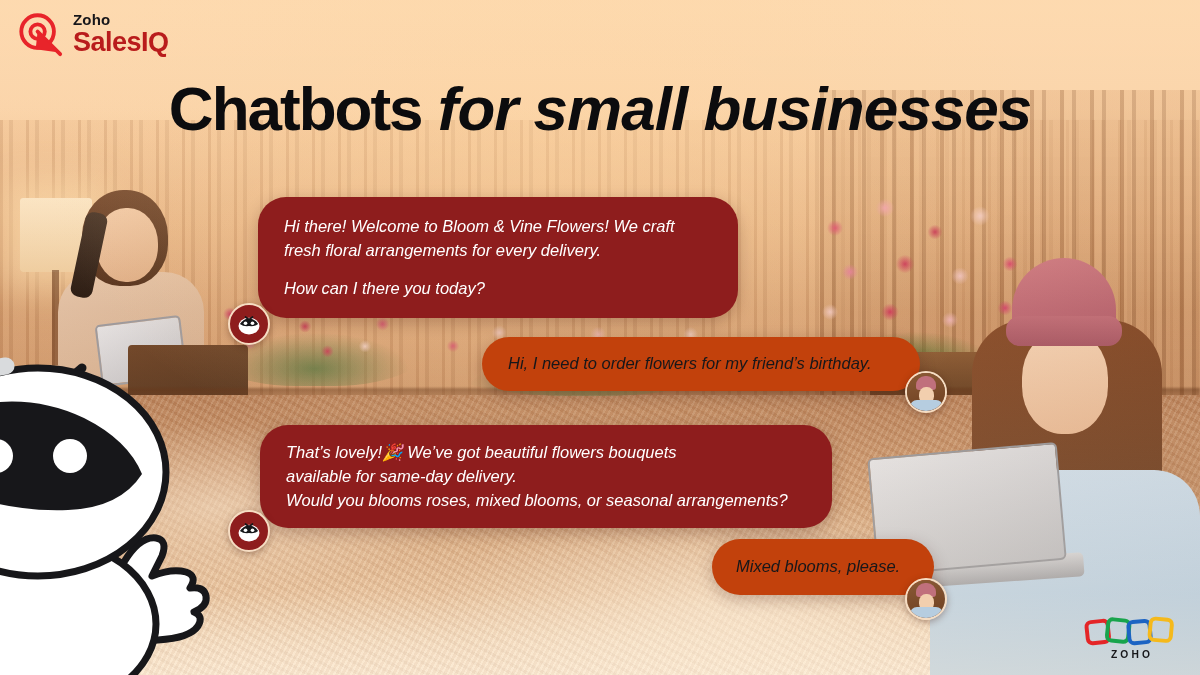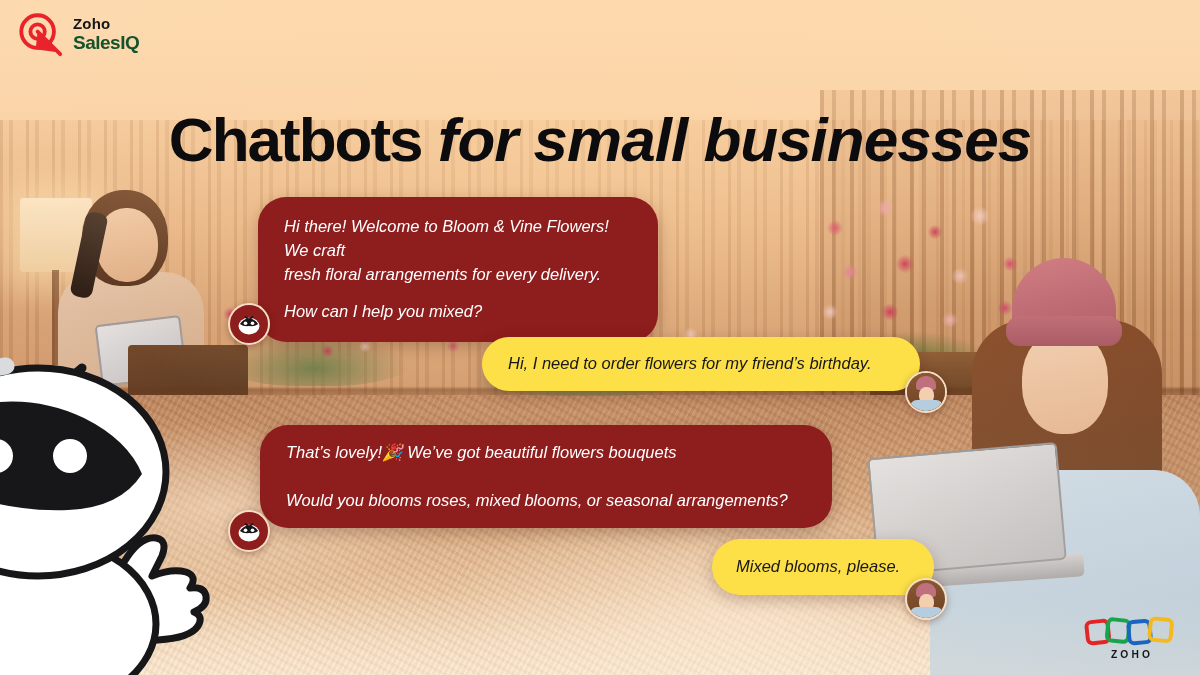--- a/index.html
+++ b/index.html
@@ -102,36 +102,36 @@
     border-radius:5px;background:linear-gradient(180deg,#d0d2d6,#9fa1a7);}
   .bg-warm{position:absolute;inset:0;background:
       radial-gradient(ellipse 700px 420px at 46% 26%,rgba(255,214,160,.36),transparent 72%),
       linear-gradient(180deg,rgba(255,216,170,.60) 0%,rgba(255,206,158,.22) 14%,rgba(170,92,46,.06) 46%,rgba(255,226,190,.18) 88%,rgba(255,238,214,.42) 100%);}
 
   
   .logo{position:absolute;left:16px;top:10px;display:flex;align-items:center;gap:9px;}
   .logo-mark{width:48px;height:48px;flex:none;}
   .logo-txt{line-height:1;}
   .logo-zoho{font-size:15px;font-weight:700;color:#16161a;letter-spacing:.2px;}
-  .logo-name{font-size:19px;font-weight:800;color:#14532d;letter-spacing:-.5px;margin-top:2px;}
+  .logo-name{font-size:27px;font-weight:800;color:#b91c1c;letter-spacing:-.5px;margin-top:2px;}
 
   
   .headline{position:absolute;left:0;top:78px;width:1200px;text-align:center;
-    font-size:62px;line-height:1;color:#0c0c0e;white-space:nowrap;margin-top:31px;}
+    font-size:62px;line-height:1;color:#0c0c0e;white-space:nowrap;}
   .headline .hl-a{font-weight:800;letter-spacing:-2px;}
   .headline .hl-b{font-weight:700;font-style:italic;letter-spacing:-1px;}
 
   
   .bubble{position:absolute;border-radius:28px;padding:18px 26px;font-style:italic;
     font-size:16.5px;line-height:1.44;box-shadow:0 5px 16px rgba(60,20,10,.26);}
   .bubble.bot{background:#8e1d1d;color:#fff;}
-  .bubble.user{background:#fde047;color:#17171a;}
+  .bubble.user{background:#c2410c;color:#17171a;}
   .bubble b{font-weight:400;}
   .bubble .gap{display:block;height:14px;}
-  #b1{left:258px;top:197px;width:400px;}
+  #b1{left:258px;top:197px;width:480px;}
   #b2{left:482px;top:337px;width:438px;padding:15px 26px;}
   #b3{left:260px;top:425px;width:572px;padding:16px 26px;}
   #b4{left:712px;top:539px;width:222px;padding:16px 24px;}
 
   .avatar{position:absolute;width:42px;height:42px;border-radius:50%;
     border:2.5px solid #f6ddc3;overflow:hidden;box-shadow:0 2px 7px rgba(60,20,10,.35);}
   .avatar.bot{background:#8e1d1d;display:flex;align-items:center;justify-content:center;}
   #av1{left:228px;top:303px;}
   #av2{left:905px;top:371px;}
   #av3{left:228px;top:510px;}
@@ -199,21 +199,21 @@
   </div>
 
   <h1 class="headline">
     <span class="hl-a">Chatbots</span><span class="hl-b"> for small businesses</span>
   </h1>
 
   <div class="bubble bot" id="b1">
     <span>Hi there! Welcome to Bloom &amp; Vine Flowers! We craft</span><br>
     <span>fresh floral arrangements for every delivery.</span>
     <span class="gap"></span>
-    <span>How can I help you mixed?</span>
+    <span>How can I there you today?</span>
   </div>
   <div class="avatar bot" id="av1">
     <svg width="28" height="28" viewBox="0 0 40 40">
       <ellipse cx="20" cy="23" rx="15" ry="12" fill="#fff"></ellipse>
       <path d="M7 20 Q12 12 20 12 Q28 12 33 20 Q28 24 20 23 Q12 24 7 20 Z" fill="#17171a"></path>
       <circle cx="15" cy="19" r="2.6" fill="#fff"></circle>
         <circle cx="25" cy="19" r="2.6" fill="#fff"></circle>
       <path d="M15 10 L19 13 M25 10 L21 13" stroke="#17171a" stroke-width="2.4" stroke-linecap="round"></path>
     </svg>
   </div>
@@ -224,21 +224,21 @@
   <div class="avatar" id="av2">
     <div class="av-user">
       <span class="h"></span>
       <span class="f"></span>
       <span class="c"></span>
     </div>
   </div>
 
   <div class="bubble bot" id="b3">
     <span>That’s lovely!</span><span>🎉</span><span> We’ve got beautiful flowers bouquets</span><br>
-    <br>
+    <span>available for same-day delivery.</span><br>
     <span>Would you blooms </span><b>roses, mixed blooms</b><span>, or </span><b>seasonal arrangements</b><span>?</span>
   </div>
   <div class="avatar bot" id="av3">
     <svg width="28" height="28" viewBox="0 0 40 40">
       <ellipse cx="20" cy="23" rx="15" ry="12" fill="#fff"></ellipse>
       <path d="M7 20 Q12 12 20 12 Q28 12 33 20 Q28 24 20 23 Q12 24 7 20 Z" fill="#17171a"></path>
       <circle cx="15" cy="19" r="2.6" fill="#fff"></circle>
         <circle cx="25" cy="19" r="2.6" fill="#fff"></circle>
       <path d="M15 10 L19 13 M25 10 L21 13" stroke="#17171a" stroke-width="2.4" stroke-linecap="round"></path>
     </svg>

